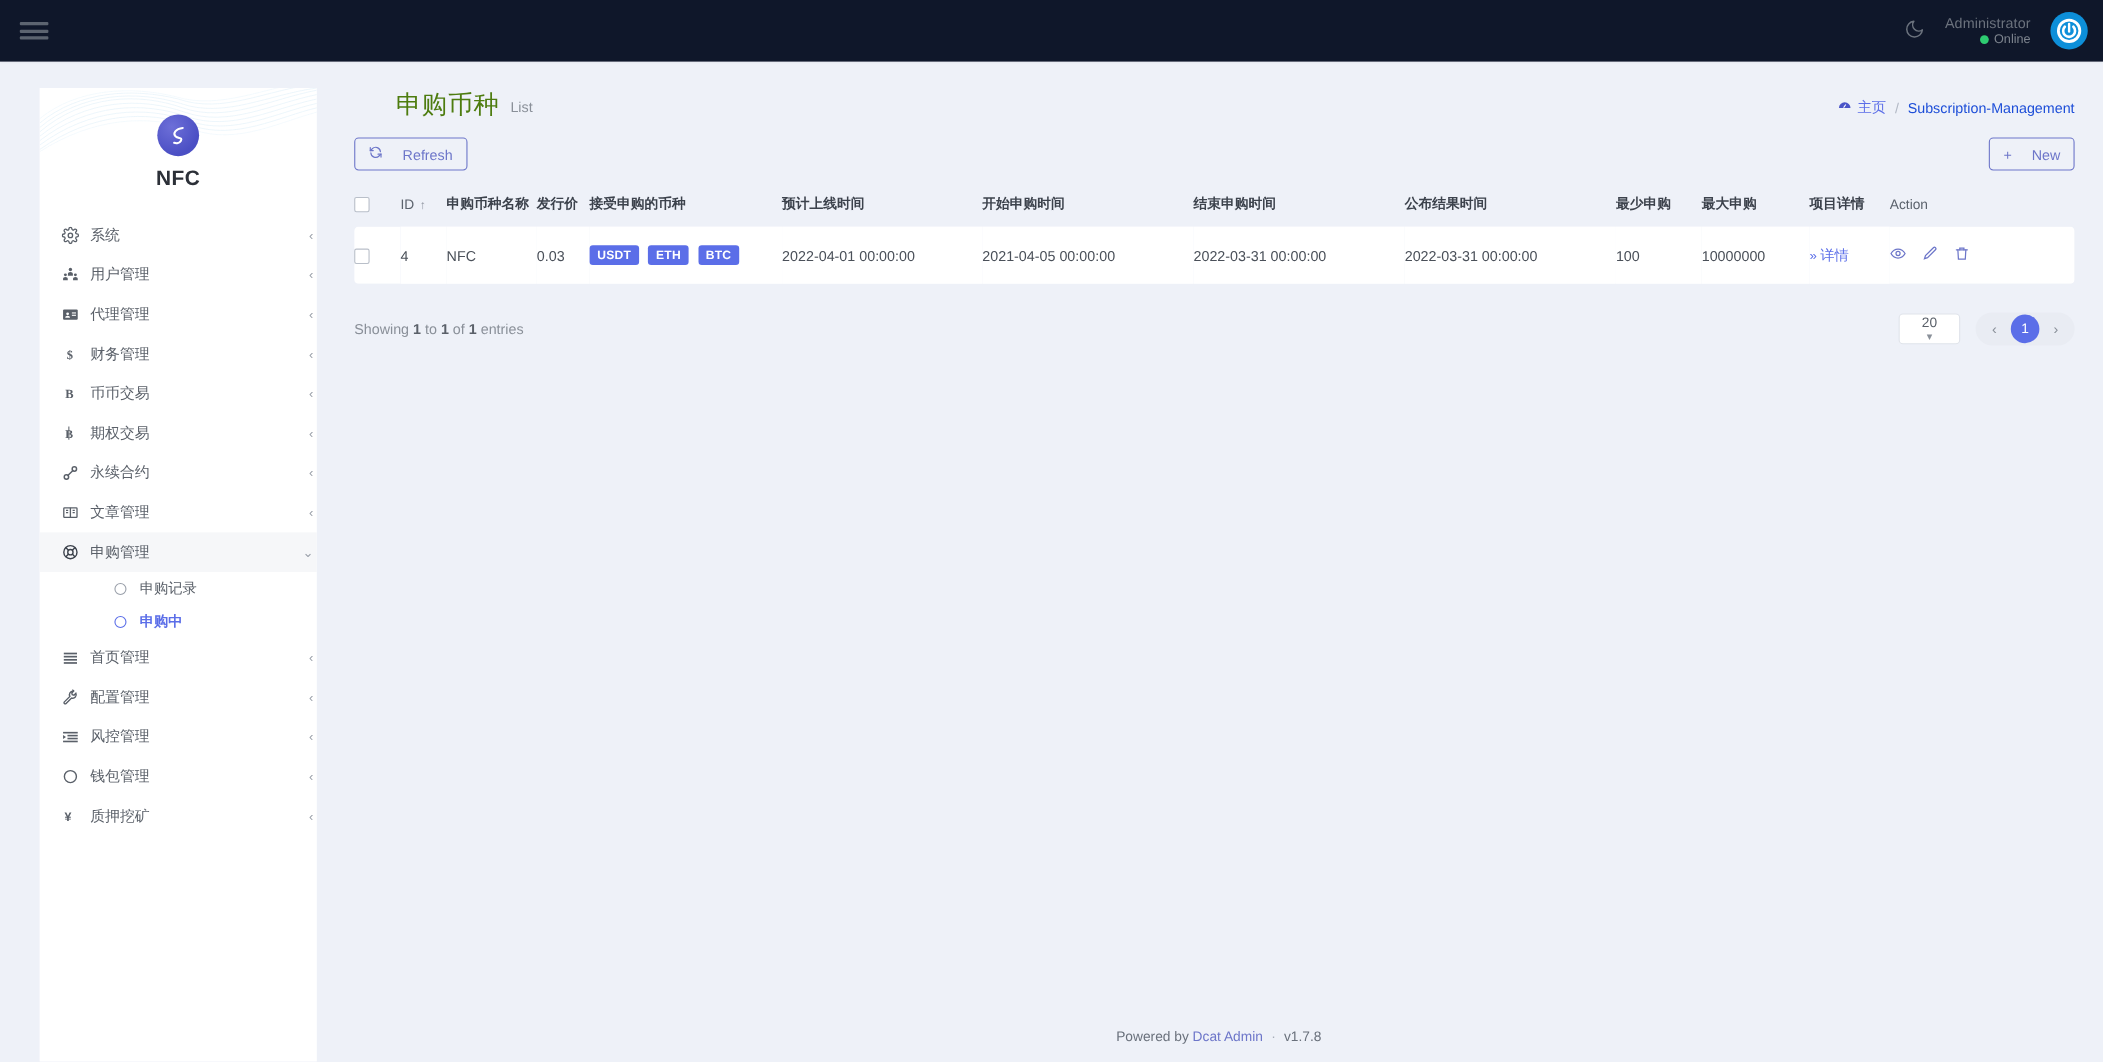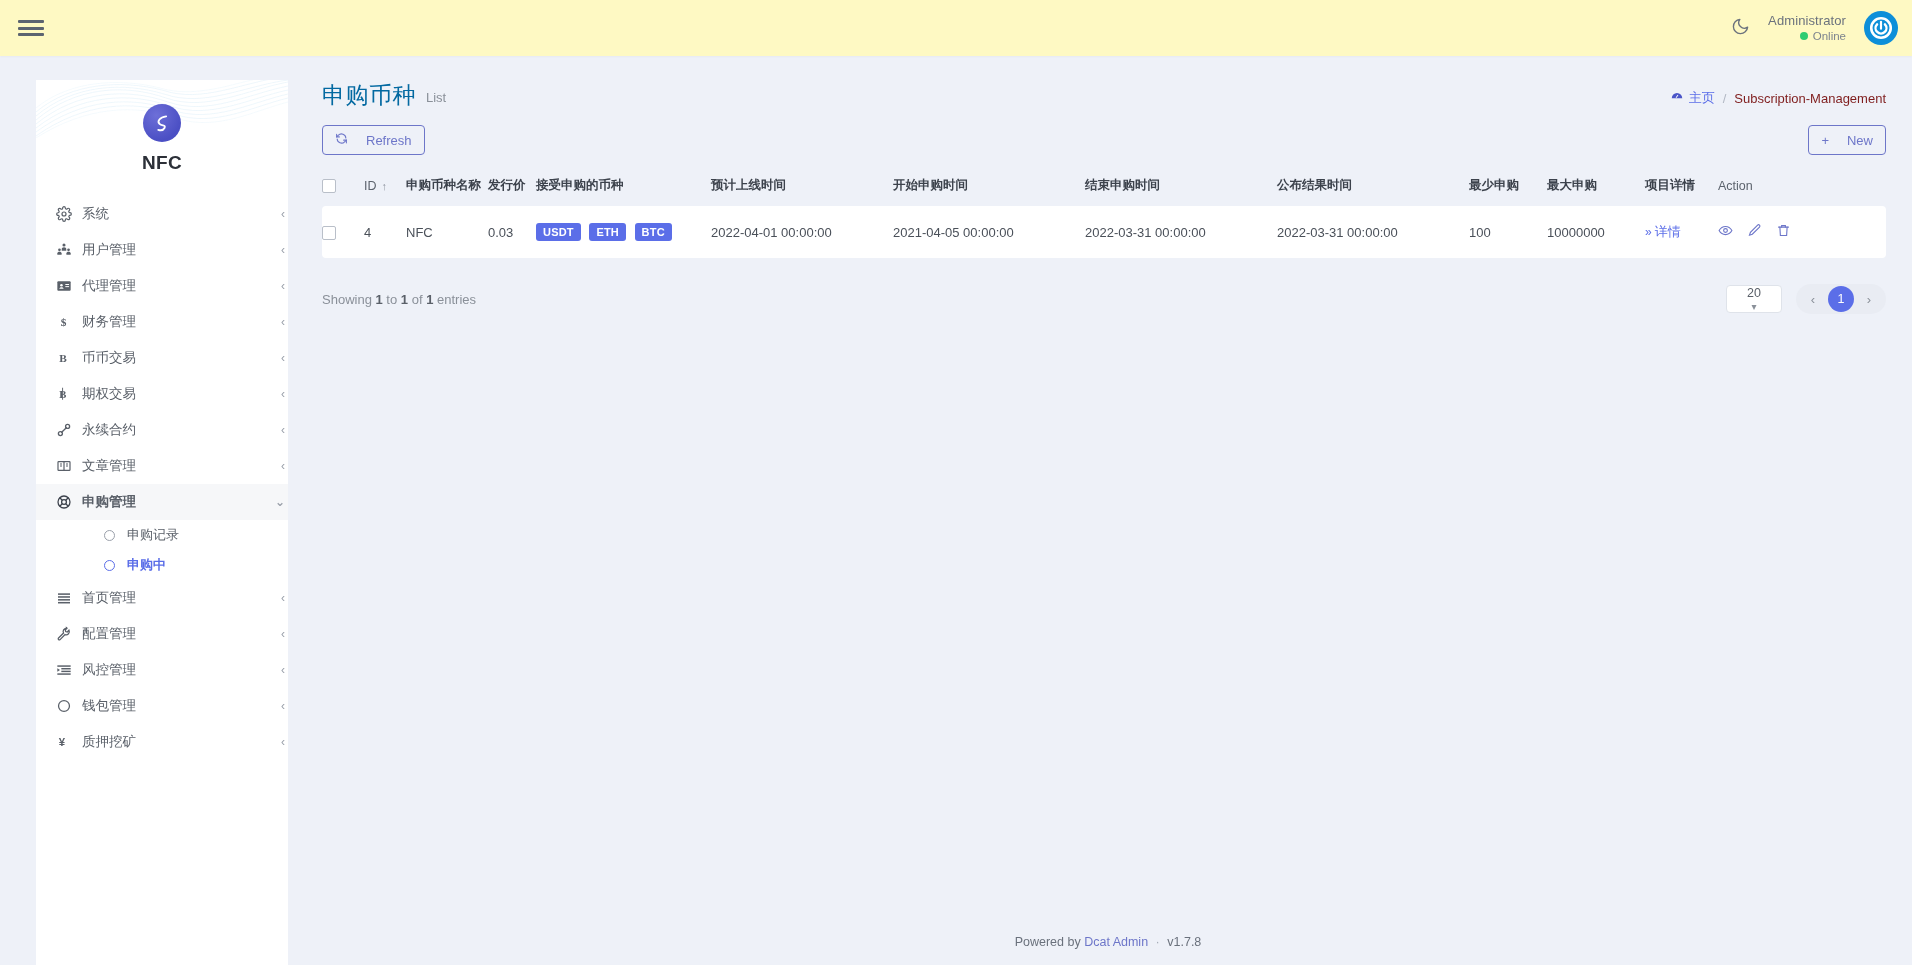--- a/index.html
+++ b/index.html
@@ -6,21 +6,21 @@
   html, body {
     width: 1912px; height: 965px;
     font-family: "Liberation Sans", "DejaVu Sans", sans-serif;
     background: #eef1f8;
     overflow: hidden;
   }
 
   
   .topbar {
     position: absolute; top: 0; left: 0; right: 0; height: 56px;
-    background: #fef9c3; display: flex; align-items: center;
+    background: #0f172a; display: flex; align-items: center;
     box-shadow: 0 1px 2px rgba(0,0,0,.03);
     z-index: 20;
   }
   .hamburger { margin-left: 18px; width: 26px; height: 22px; display: flex;
     flex-direction: column; justify-content: space-between; cursor: pointer; padding: 3px 0;}
   .hamburger span { display:block; height:3px; background:#5c6470; border-radius:1px; }
   .topbar-right { margin-left:auto; display:flex; align-items:center; gap:18px; padding-right:14px; }
   .moon-icon { color:#6b727d; font-size:19px; line-height:1; cursor:pointer; }
   .user-block { text-align:right; line-height:1.25; }
   .user-name { font-size:13px; color:#6b727d; letter-spacing:.1px; }
@@ -55,43 +55,43 @@
   .menu-item {
     display:flex; align-items:center; height:36px; padding: 0 3px 0 20px;
     color:#5a6069; font-size:13.5px; cursor:pointer; position:relative;
     margin-bottom: 0;
   }
   .menu-item .mi-icon { width:26px; flex:0 0 26px; display:flex; align-items:center;
     justify-content:flex-start; color:#5a6069; font-size:15px; }
   .menu-item .mi-icon svg { width:16px; height:16px; }
   .menu-item .mi-label { flex:1; white-space:nowrap; }
   .menu-item .mi-arrow { color:#9aa0aa; font-size:12px; line-height:1; }
-  .menu-item.active { background:#f6f7f9;font-weight:bold; }
+  .menu-item.active { background:#f6f7f9; }
   .submenu-item {
     display:flex; align-items:center; height:30px; padding-left:68px;
     font-size:13px; color:#5a6069; cursor:pointer;
   }
   .submenu-item .sm-ring {
     width:11px; height:11px; border-radius:50%; border:1.5px solid #9aa0aa;
     margin-right:12px; flex:0 0 11px;
   }
   .submenu-item.current { color:#5b6ee8; font-weight:bold; }
   .submenu-item.current .sm-ring { border-color:#5b6ee8; }
 
   
   .main { position:absolute; top:56px; left:296px; right:0; bottom:0; padding: 24px 26px 0 26px; }
   .page-head { display:flex; align-items:flex-start; }
-  .page-title { font-size:23px; color:#0369a1; font-weight:500; letter-spacing:.5px; }
+  .page-title { font-size:23px; color:#4d7c0f; font-weight:500; letter-spacing:.5px;margin-left:38px; }
   .page-sub { font-size:13px; color:#8a9099; margin-left:10px; padding-top:10px; }
   .breadcrumb { margin-left:auto; display:flex; align-items:center; gap:8px;
     font-size:13px; color:#6d76c9; padding-top:9px; }
   .breadcrumb .bc-sep { color:#b2b8c4; }
   .breadcrumb .bc-home { display:flex; align-items:center; gap:5px; color:#5b6ee8; }
   .breadcrumb .bc-home svg { width:14px; height:14px; }
-  .breadcrumb .bc-cur { color:#7f1d1d; }
+  .breadcrumb .bc-cur { color:#1d4ed8; }
 
   .action-row { display:flex; align-items:center; margin-top:14px; }
   .btn-outline {
     display:inline-flex; align-items:center; gap:18px;
     height:30px; padding:0 12px; border:1px solid #6d76c9; border-radius:4px;
     background:transparent; color:#6d76c9; font-size:13px; cursor:pointer;
     font-family: inherit;
   }
   .btn-outline svg { width:13px; height:13px; }
   .btn-new { margin-left:auto; }

